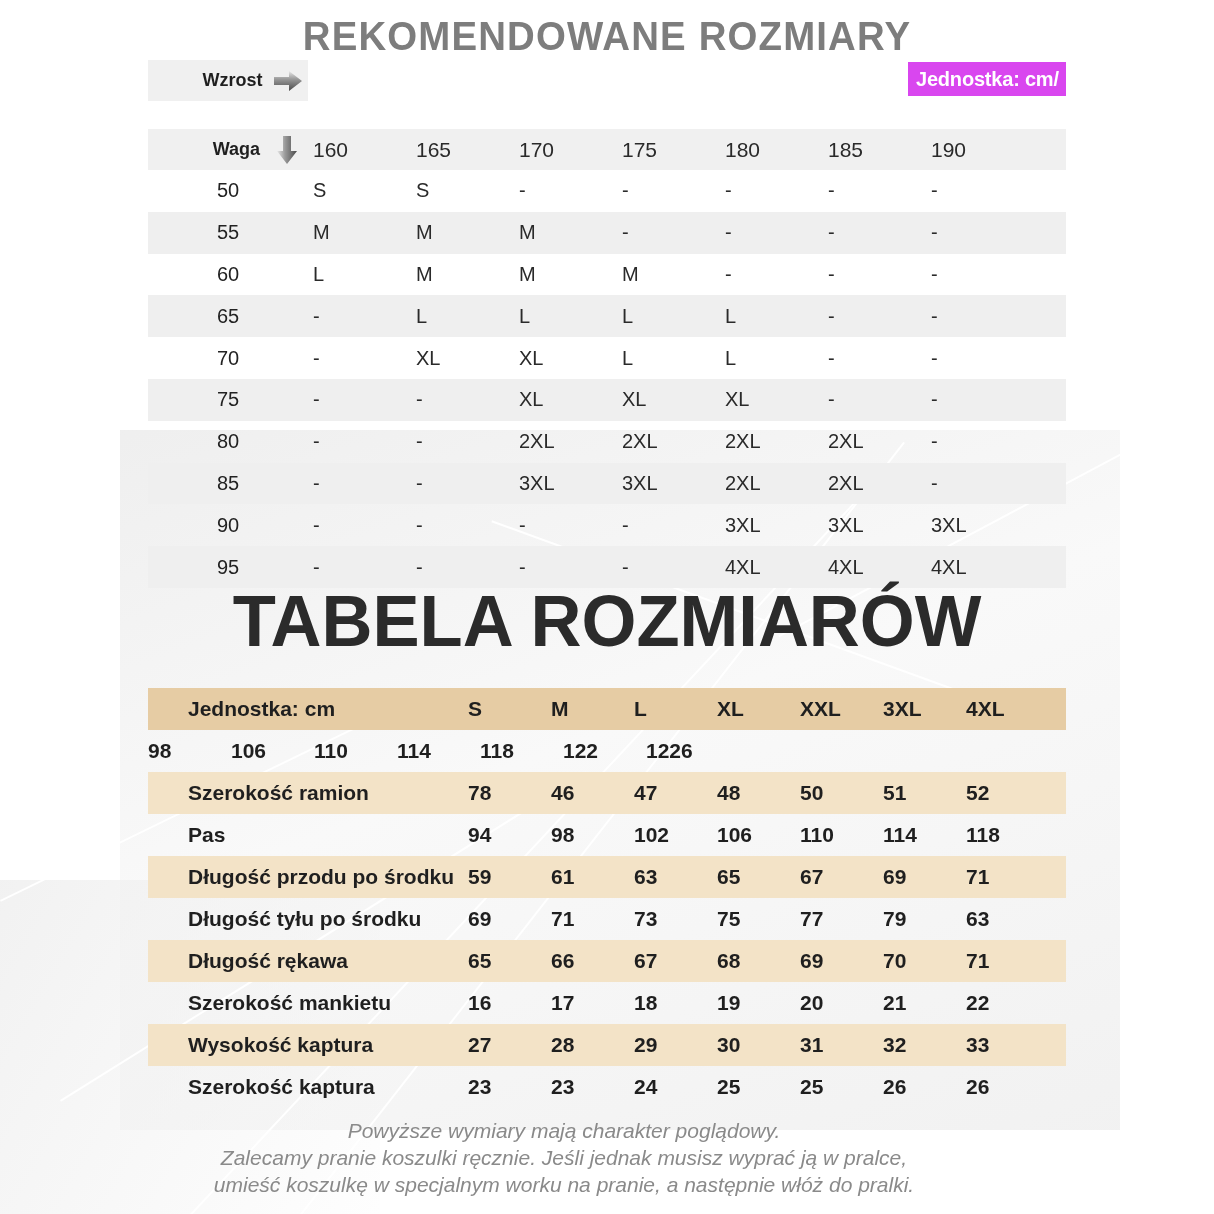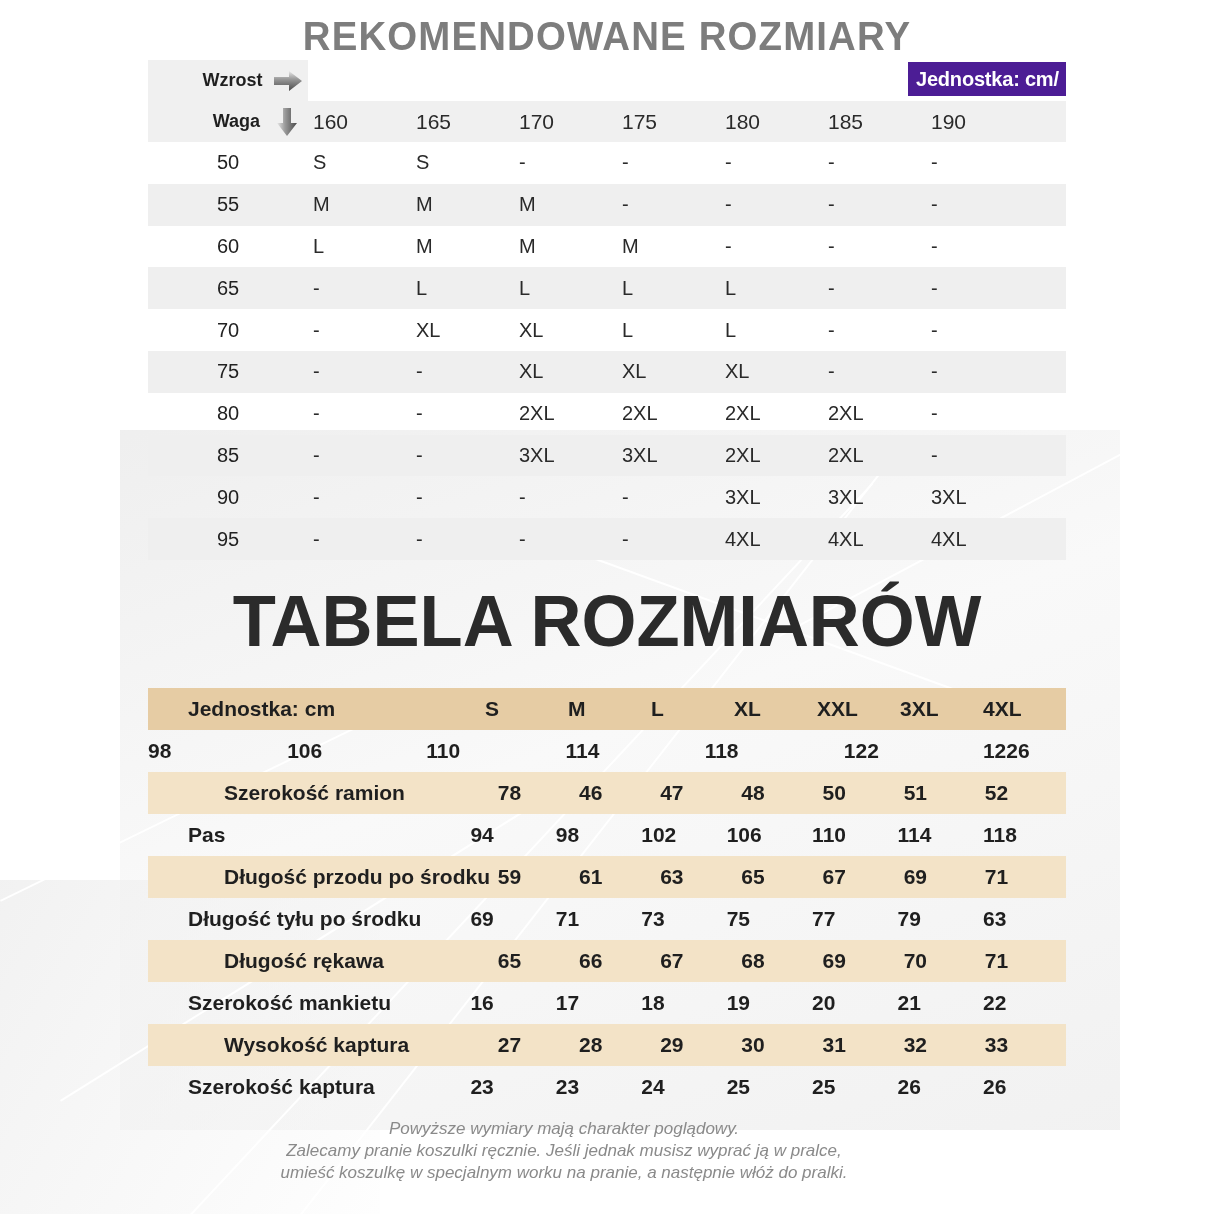--- a/index.html
+++ b/index.html
@@ -60,40 +60,40 @@
     left: 148px;
     top: 60px;
     width: 918px;
   }
   .rec-headrow {
     display: flex;
     height: 41px;
     align-items: center;
   }
   #rec-head-top { background: #f0f0f0; width: 160px; padding-left: 9px; }
-  #rec-head-bottom { background: #f0f0f0; width: 918px; }
+  #rec-head-bottom { background: #f0f0f0; width: 918px; margin-top: 28px; }
 
   .hdr-label {
     width: 118px;
     text-align: right;
     padding-right: 6px;
     font-size: 18px;
     font-weight: bold;
     color: #1f1f1f;
   }
   .hdr-arrow { width: 42px; display: flex; align-items: center; justify-content: center; }
   .hdr-arrow svg { display: block; }
 
   .unit-badge {
     position: absolute;
     left: 908px;
     top: 62px;
     width: 158px;
     height: 34px;
-    background: #4c1d95;
+    background: #d946ef;
     color: #ffffff;
     font-size: 20px;
     font-weight: bold;
     display: flex;
     align-items: center;
     padding-left: 8px;
     overflow: hidden;
     white-space: nowrap;
     letter-spacing: -.2px;
   }
@@ -149,24 +149,23 @@
     top: 688px;
     width: 918px;
   }
   .meas-row {
     display: flex;
     align-items: center;
     height: 42px;
     font-size: 21px;
     font-weight: bold;
     color: #1f1f1f;
-    justify-content: space-between;
   }
   .meas-row.hdr   { background: #e6cca4; }
-  .meas-row.beige { background: #f3e3c7; padding-left: 36px; }
+  .meas-row.beige { background: #f3e3c7; }
   .meas-row.plain { background: rgba(255,255,255,0); }
 
   .meas-label {
     width: 320px;
     padding-left: 40px;
     font-size: 21px;
     font-weight: bold;
     color: #1f1f1f;
     white-space: nowrap;
   }
@@ -179,21 +178,21 @@
   }
 
   
   #footer {
     position: absolute;
     left: 0;
     top: 1118px;
     width: 1128px;
     text-align: center;
     font-style: italic;
-    font-size: 17px;
+    font-size: 21px;
     line-height: 1.28;
     color: #8a8a8a;
   }
   #footer div { white-space: nowrap; }
 </style>
 </head>
 <body>
 
 <div id="bg-texture">
   <div class="wm-panel wm-panel-a"></div>

